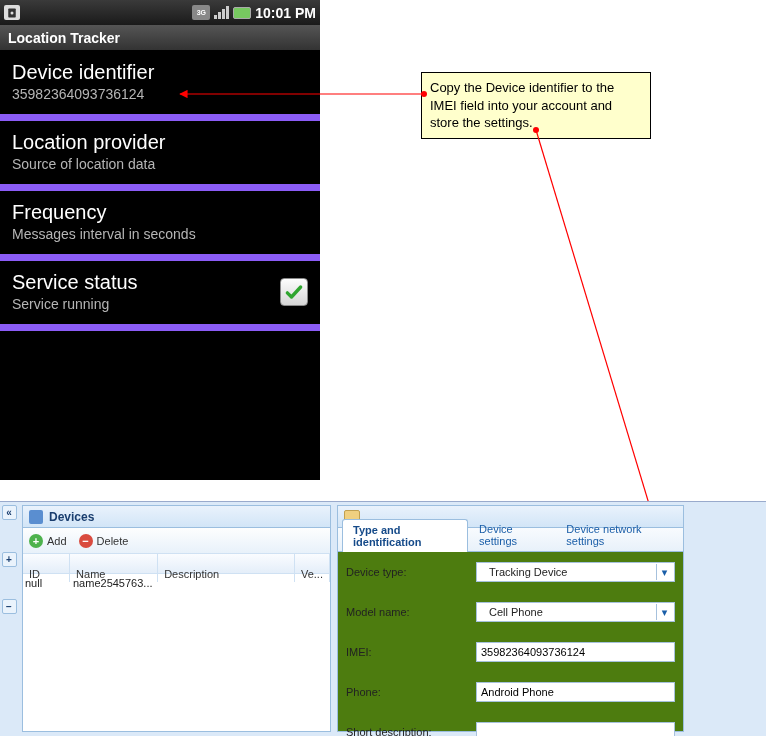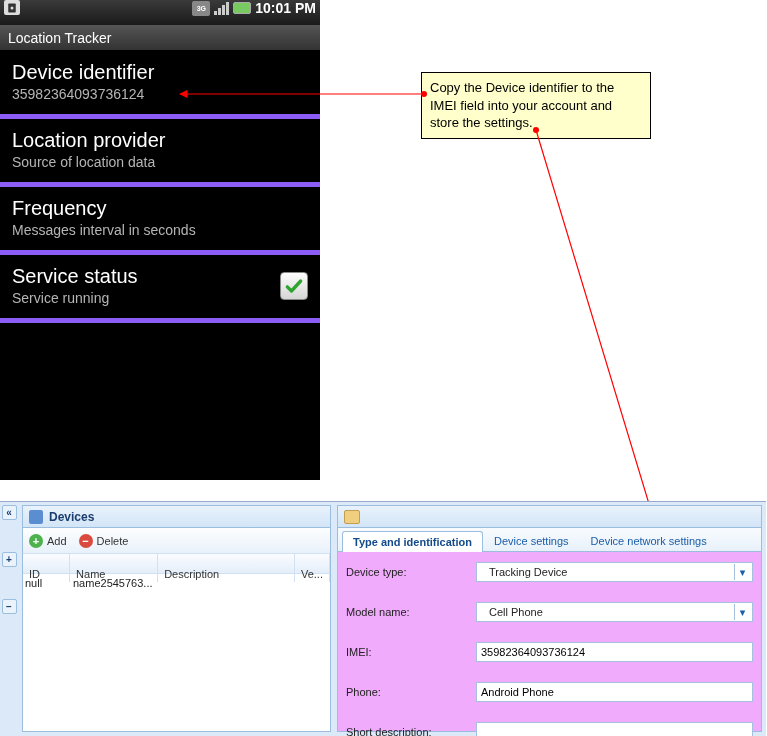--- a/index.html
+++ b/index.html
@@ -1,33 +1,33 @@
 <!DOCTYPE html>
 <html><head>
 <meta charset="utf-8">
 <style>
   *{box-sizing:border-box;margin:0;padding:0;font-family:Arial,Helvetica,sans-serif}
   body{width:767px;height:736px;background:#fff;position:relative;overflow:hidden}
 
   
   .phone{position:absolute;left:0;top:0;width:320px;height:480px;background:#000;}
-  .statusbar{height:25px;background:linear-gradient(#3a3a3a,#1a1a1a);display:flex;align-items:flex-start;justify-content:space-between;padding:0 4px;color:#fff;font-size:11px}
+  .statusbar{height:25px;background:linear-gradient(#3a3a3a,#1a1a1a);display:flex;align-items:center;justify-content:space-between;padding:0 4px;color:#fff;font-size:11px}
   .statusbar .left,.statusbar .right{display:flex;align-items:center;gap:4px}
   .sb-ic{width:16px;height:15px;background:#ddd;border-radius:2px;display:flex;align-items:center;justify-content:center;font-size:9px;font-weight:bold;color:#222}
   .sb-3g{width:18px;height:15px;background:#888;border-radius:2px;font-size:7px;font-weight:bold;color:#fff;display:flex;align-items:center;justify-content:center;position:relative}
   .sb-sig{display:inline-flex;align-items:flex-end;gap:1px}
   .sb-sig span{width:3px;background:#ccc;display:inline-block}
   .sb-sig span:nth-child(1){height:4px}.sb-sig span:nth-child(2){height:7px}.sb-sig span:nth-child(3){height:10px}.sb-sig span:nth-child(4){height:13px}
   .sb-bat{width:18px;height:12px;border:1px solid #aaa;border-radius:2px;position:relative;background:#77c960}
   .clock{font-weight:bold;font-size:14px;color:#fff}
 
-  .titlebar{height:26px;background:linear-gradient(#555,#333);color:#fff;font-size:14px;font-weight:normal;display:flex;align-items:center;padding:0 8px;border-bottom:1px solid #000}
+  .titlebar{height:26px;background:linear-gradient(#555,#333);color:#fff;font-size:14px;font-weight:bold;display:flex;align-items:center;padding:0 8px;border-bottom:1px solid #000}
 
   .settings{background:#000}
-  .setting{padding:10px 12px 12px;border-bottom:5px solid #8b5cf6;display:flex;align-items:center;justify-content:space-between}
+  .setting{padding:10px 12px 12px;border-bottom:7px solid #8b5cf6;display:flex;align-items:center;justify-content:space-between}
   .setting .txt{flex:1}
   .setting .t{color:#fff;font-size:20px;font-weight:400}
   .setting .s{color:#b5b5b5;font-size:14px;margin-top:2px}
   .chk{width:28px;height:28px;background:linear-gradient(#fdfdfd,#d6d6d6);border:1px solid #888;border-radius:4px;display:flex;align-items:center;justify-content:center}
   .chk svg{width:20px;height:20px}
 
   
   .note{position:absolute;left:421px;top:72px;width:230px;background:#ffffcc;border:1px solid #000;padding:6px 8px;font-size:13px;color:#000;line-height:1.35}
 
   
@@ -44,21 +44,21 @@
   .devtool{height:26px;background:linear-gradient(#fdfefe,#e8f1fa);border-bottom:1px solid #cfe1f3;display:flex;align-items:center;gap:12px;padding:0 6px;font-size:11px;color:#333}
   .tbtn{display:flex;align-items:center;gap:4px}
   .tbtn .circ{width:14px;height:14px;border-radius:50%;display:flex;align-items:center;justify-content:center;color:#fff;font-size:11px;font-weight:bold}
   .circ.green{background:#4db24d}.circ.red{background:#d94b3f}
   .tblhead{height:20px;background:linear-gradient(#fafcff,#e4eef9);border-bottom:1px solid #cfe1f3;display:flex;font-size:11px;color:#333}
   .tblhead div{border-right:1px solid #cfe1f3;padding:14px 6px}
   .th-id{width:48px}.th-name{width:90px}.th-desc{width:140px}.th-ve{flex:1}
   .tblrow{height:20px;display:flex;font-size:11px;color:#222}
   .tblrow div{padding:3px 2px}
 
-  .formbox{position:absolute;left:337px;top:3px;width:425px;height:227px;background:#f0abfc;border:1px solid #9bbedf}
+  .formbox{position:absolute;left:337px;top:3px;width:347px;height:227px;background:#4d7c0f;border:1px solid #9bbedf}
   .formhead{height:22px;background:linear-gradient(#e9f2fc,#d2e5f7);border-bottom:1px solid #9bbedf;display:flex;align-items:center;padding:0 6px}
   .formhead .ic{width:16px;height:14px;background:#f0d080;border:1px solid #c0a050;border-radius:2px}
   .tabs{height:24px;background:linear-gradient(#f8fbfe,#e8f1fa);display:flex;align-items:flex-end;gap:0;padding:0 4px;border-bottom:1px solid #9bbedf}
   .tab{padding:4px 10px;font-size:11px;color:#1a5ea8;border:1px solid transparent;border-bottom:none;border-radius:3px 3px 0 0;cursor:pointer}
   .tab.active{background:#fff;border-color:#9bbedf;font-weight:bold;color:#154a89;position:relative;top:1px}
   .form{padding:10px 8px;font-size:11px;color:#222}
   .frow{display:flex;align-items:center;margin-bottom:20px}
   .frow label{width:130px}
   .frow .inp{flex:1;height:20px;border:1px solid #a6c1dd;background:#fff;padding:2px 4px;font-size:11px;font-family:inherit}
   .frow .sel{flex:1;height:20px;border:1px solid #a6c1dd;background:#fff;display:flex;align-items:center;justify-content:space-between;padding:0 2px 0 12px}

